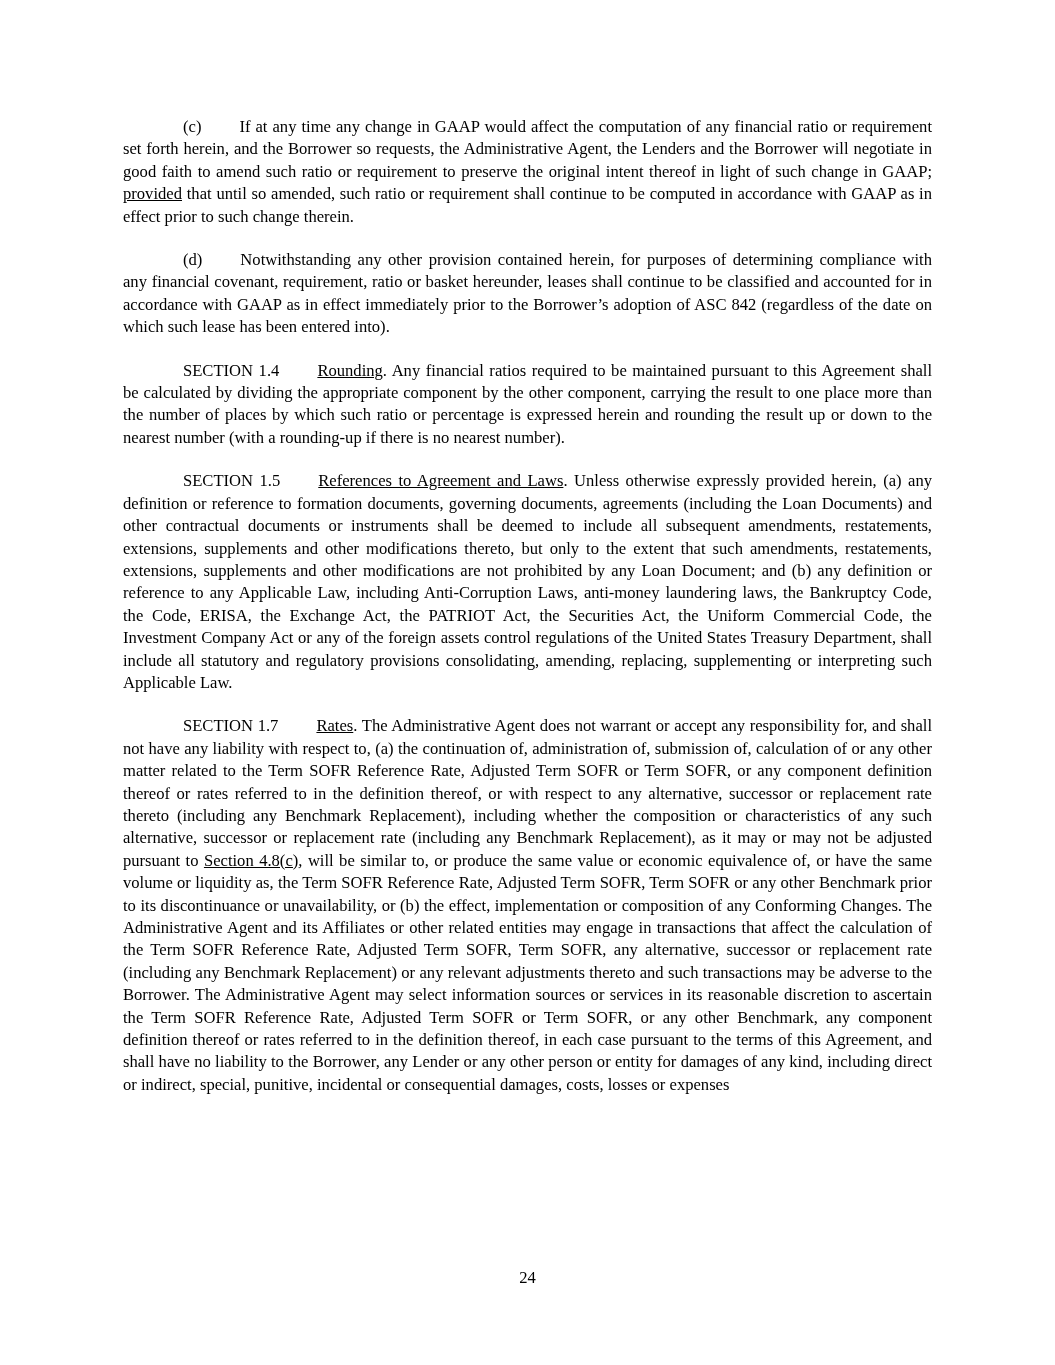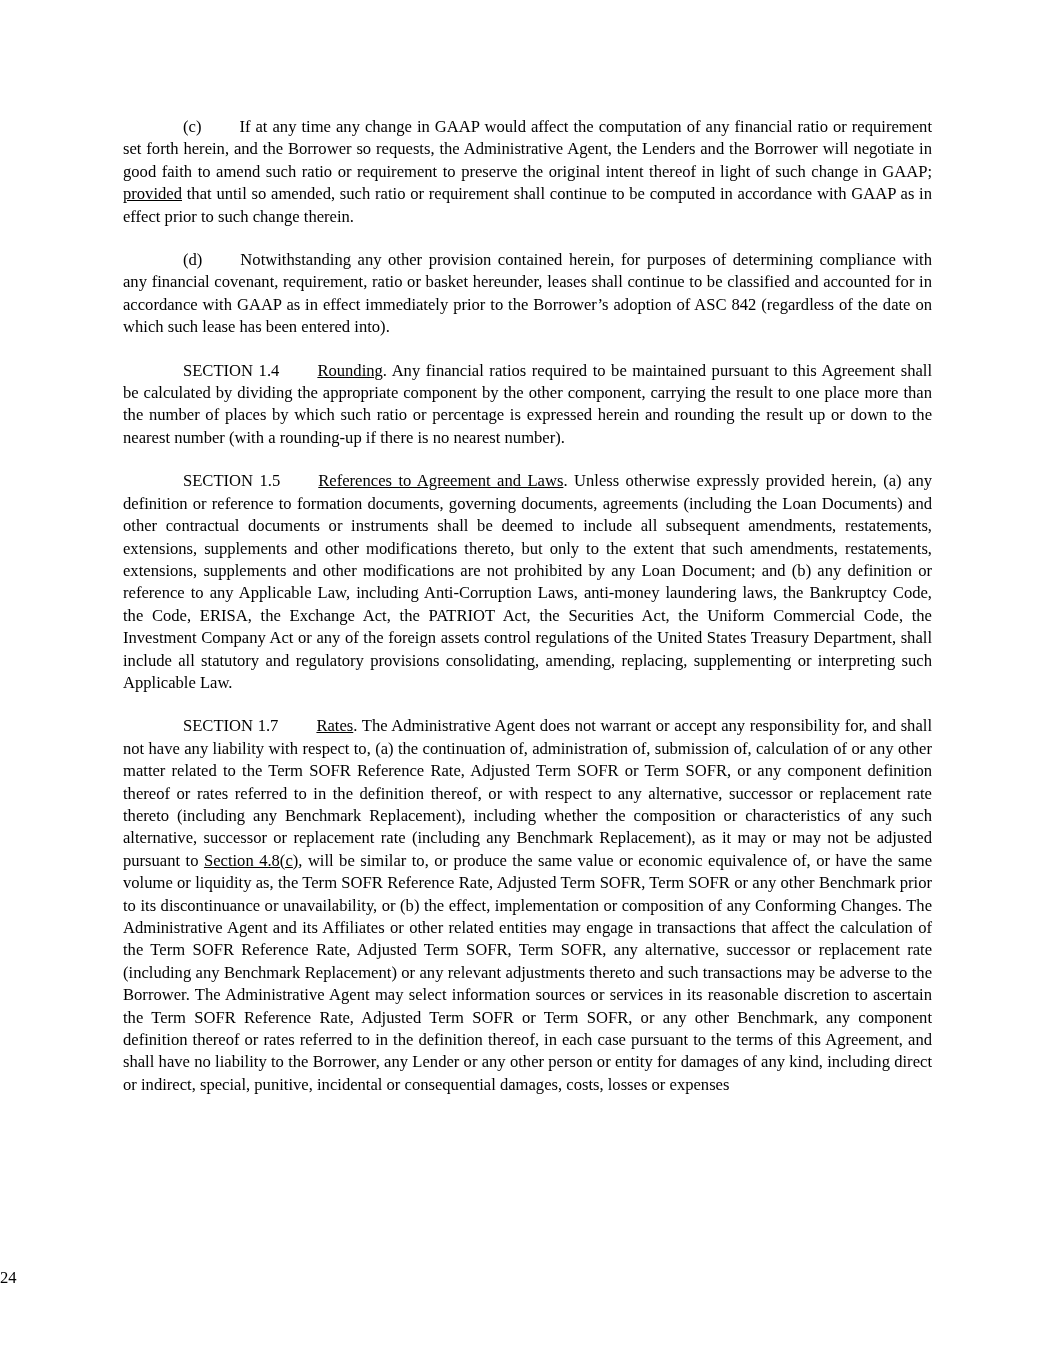--- a/index.html
+++ b/index.html
@@ -31,20 +31,21 @@
     width: 38px;
   }
   .u {
     text-decoration: underline;
   }
   .footer {
     position: absolute;
     left: 0;
     right: 0;
     bottom: 76px;
+    text-align: center;
     font-family: "Liberation Serif", "DejaVu Serif", serif;
     font-size: 16.6px;
     color: #000000;
   }
 </style>
 </head>
 <body>
 
 <div class="page">
   <div class="body" id="doc-body">

